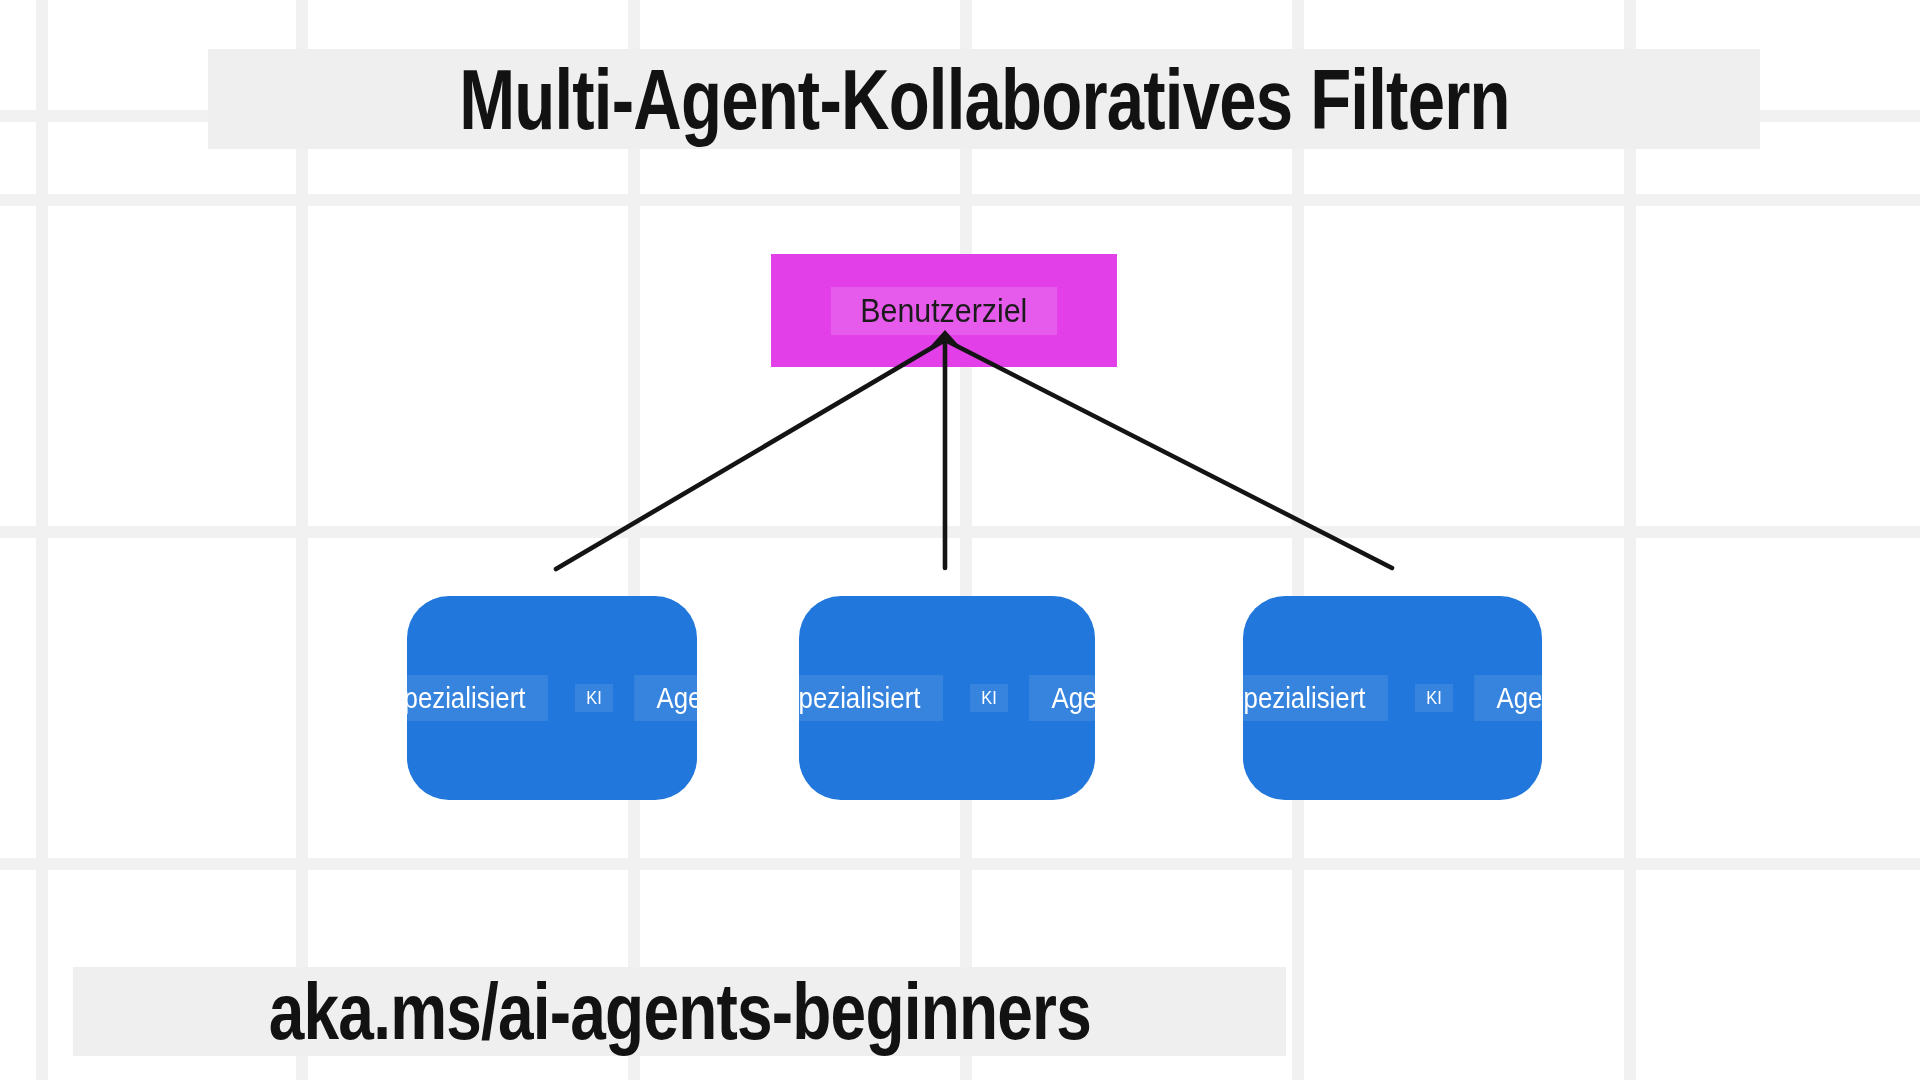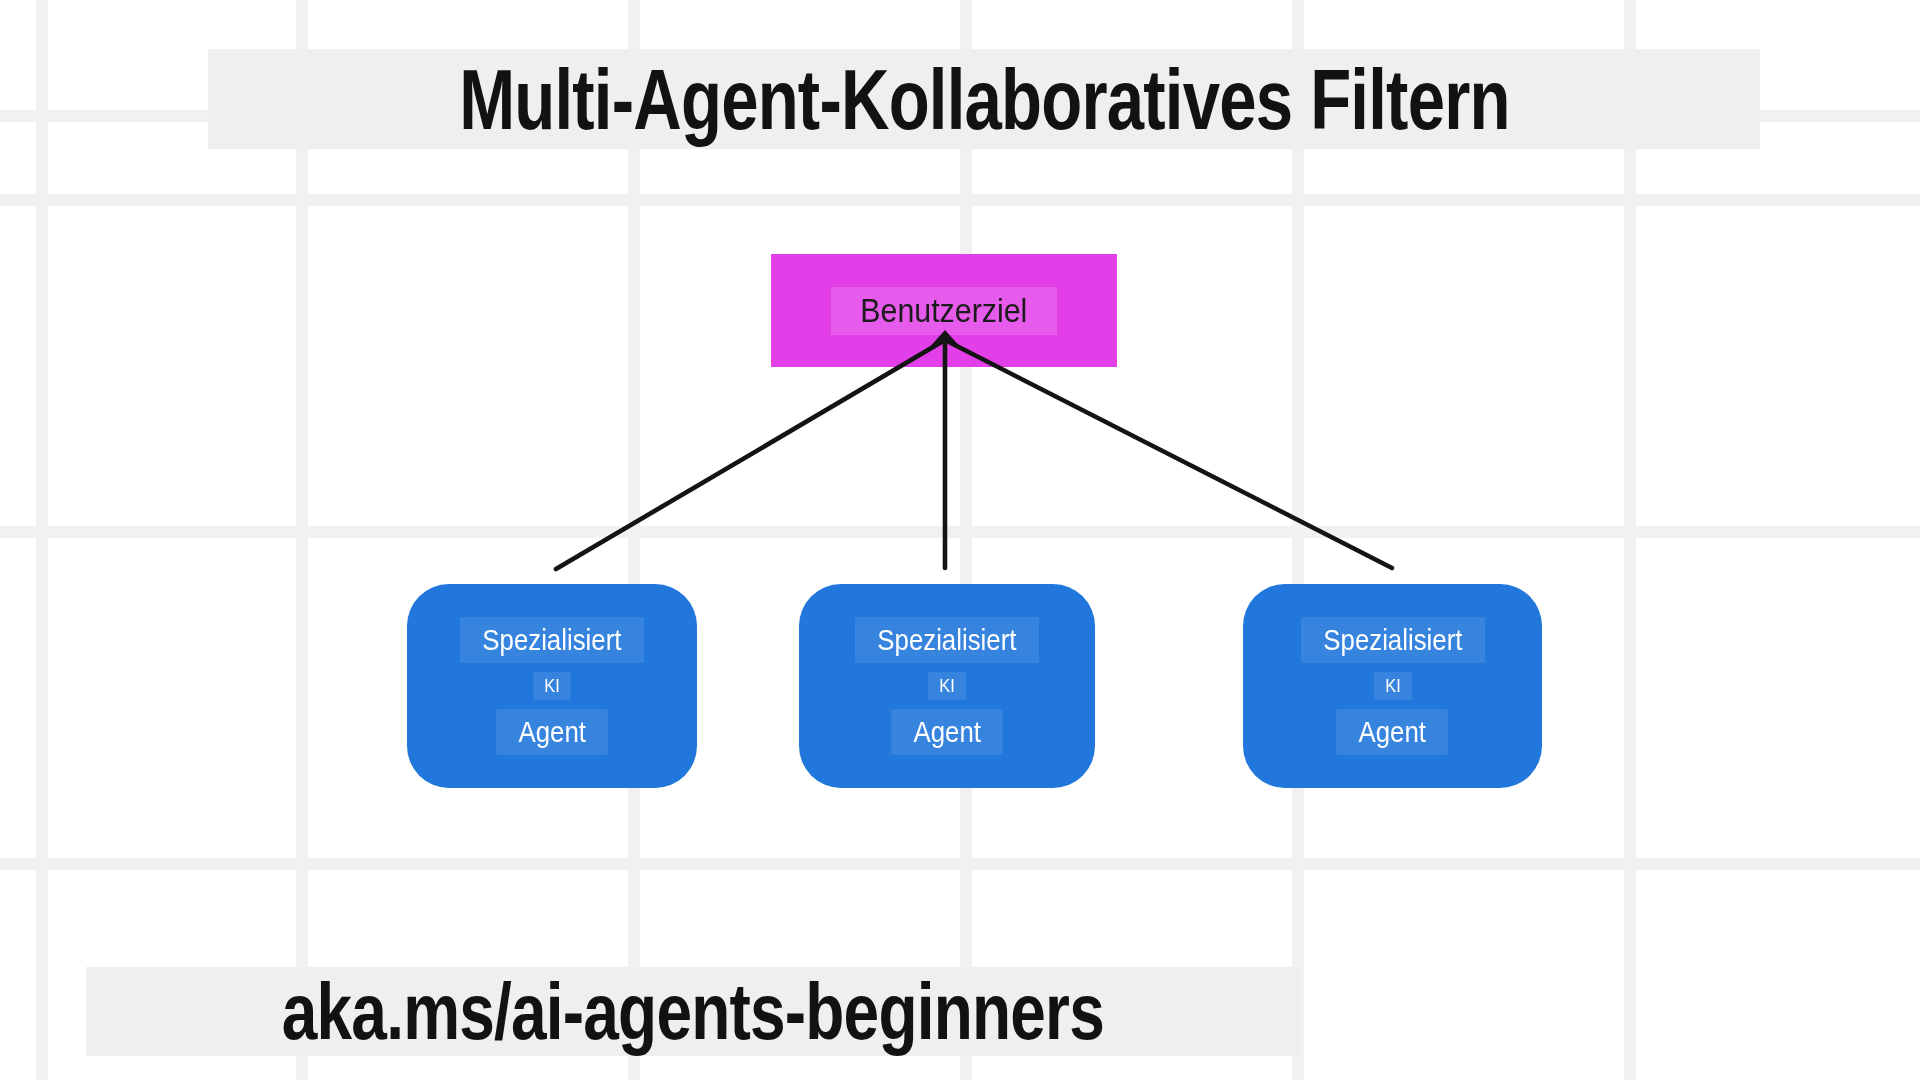--- a/index.html
+++ b/index.html
@@ -29,21 +29,21 @@
 
   .band {
     position: absolute;
     background: var(--band-bg);
     display: flex;
     align-items: center;
     justify-content: center;
     white-space: nowrap;
   }
   .title-band { left: 208px; top: 35px; width: 1552px; height: 100px; margin-top: 14px; }
-  .footer-band { left: 73px; top: 967px; width: 1213px; height: 89px; margin-left: 13px; }
+  .footer-band { left: 73px; top: 967px; width: 1213px; height: 89px; }
 
   .condensed { display: inline-block; white-space: nowrap; }
 
   .title-text {
     font-size: 86px;
     font-weight: 700;
     color: var(--text-dark);
     transform: scaleX(0.78);
     letter-spacing: -1px;
   }
@@ -71,26 +71,26 @@
     padding: 5px 32px;
     font-size: 33px;
     font-weight: 400;
     color: #1b1b1b;
     transform: scaleX(0.92);
     white-space: nowrap;
   }
 
   .agent-node {
     position: absolute;
-    top: 584px;
+    top: 596px;
     height: 204px;
     background: var(--agent-bg);
     border-radius: 42px;
     display: flex;
-    flex-direction: column;
+    flex-direction: row;
     align-items: center;
     justify-content: center;
     gap: 9px;
   }
   .agent-1 { left: 407px;  width: 290px; }
   .agent-2 { left: 799px;  width: 296px; }
   .agent-3 { left: 1243px; width: 299px; }
 
   .nl {
     display: inline-block;

